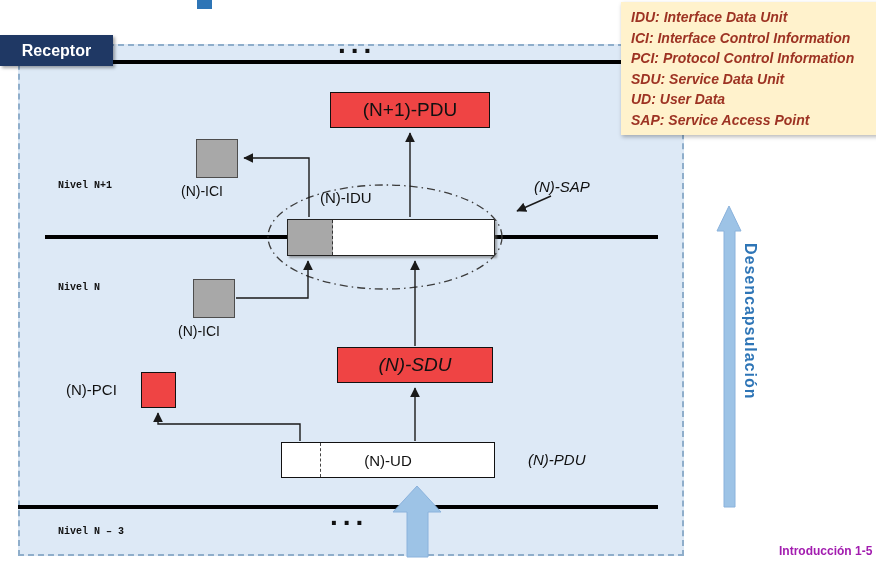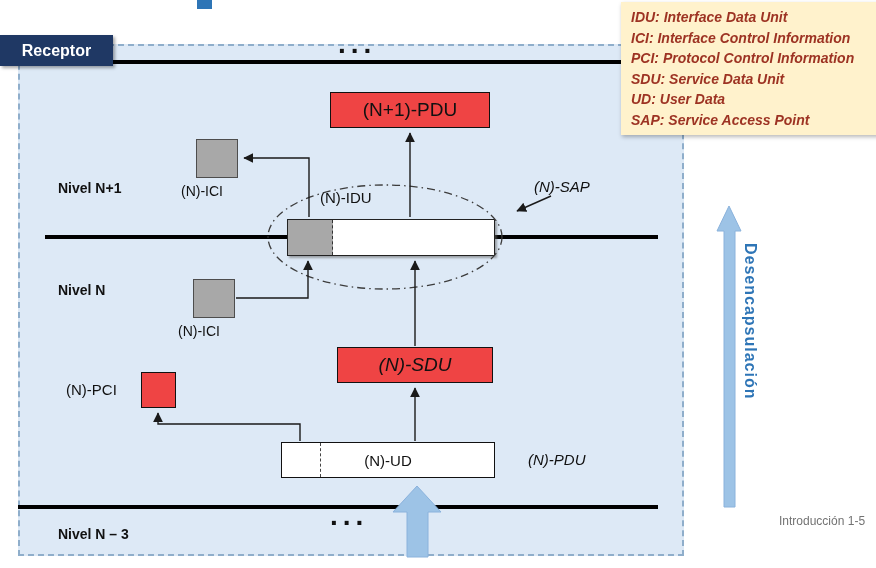--- a/index.html
+++ b/index.html
@@ -48,21 +48,21 @@
 
   .ud-box {
     position:absolute; left:281px; top:442px; width:214px; height:36px;
     background:#fff; border:1.6px solid #111; box-sizing:border-box; z-index:2;padding-left:16px;
   }
   .ud-seg  { position:absolute; left:0; top:0; bottom:0; width:38px; border-right:1.3px dashed #444; }
   .ud-text { position:absolute; left:0; right:0; top:0; bottom:0; display:flex; align-items:center; justify-content:center; font-size:15px; }
 
   .lbl { position:absolute; font-size:15px; color:#111; z-index:3; white-space:nowrap; }
   .lbl.center { text-align:left; }
-  .lbl.bold { font-weight:bold; font-size:14px; }
+  .lbl.bold { font-weight:bold; font-size:10px;font-family:Liberation Mono, monospace; }
   #idu-label    { left:320px; top:189px; width:90px; }
   #ici-top-label{ left:181px; top:183px; width:72px; font-size:14px; }
   #ici-mid-label{ left:178px; top:323px; width:72px; font-size:14px; }
   #sap-label    { left:534px; top:178px;font-style:italic; }
   #pci-label    { left:66px;  top:381px; }
   #pdu-right-label { left:528px; top:451px;font-style:italic; }
   #nivel-n1 { left:58px; top:180px; }
   #nivel-n  { left:58px; top:282px; }
   #nivel-nm1{ left:58px; top:526px; }
 
@@ -80,21 +80,21 @@
   }
   .legend-item {
     font-style:italic; font-weight:bold; font-size:14px; line-height:20.5px;
     color:#9D3323; white-space:nowrap;
   }
 
   .side-label {
     position:absolute; left:741px; top:243px; writing-mode:vertical-rl;
     font-weight:bold; font-size:16px; letter-spacing:1px; color:#2E75B6; z-index:2;
   }
-  .footer { position:absolute; left:779px; top:514px; font-size:12px; color:#737373; z-index:2; }
+  .footer { position:absolute; left:779px; top:544px; font-size:12px; color:#a21caf; z-index:2;font-weight:bold; }
 
   .overlay { position:absolute; left:0; top:0; z-index:3; pointer-events:none; }
   .conn { fill:none; stroke:#1a1a1a; stroke-width:1.4; }
   .dashdot { fill:none; stroke:#3c3c3c; stroke-width:1.3; stroke-dasharray:8 4 1.5 4; }
   .blockarrow { fill:#9DC3E6; stroke:#8AB2DC; stroke-width:1; }
 </style>
 </head>
 <body>
 
 <div class="stage">

